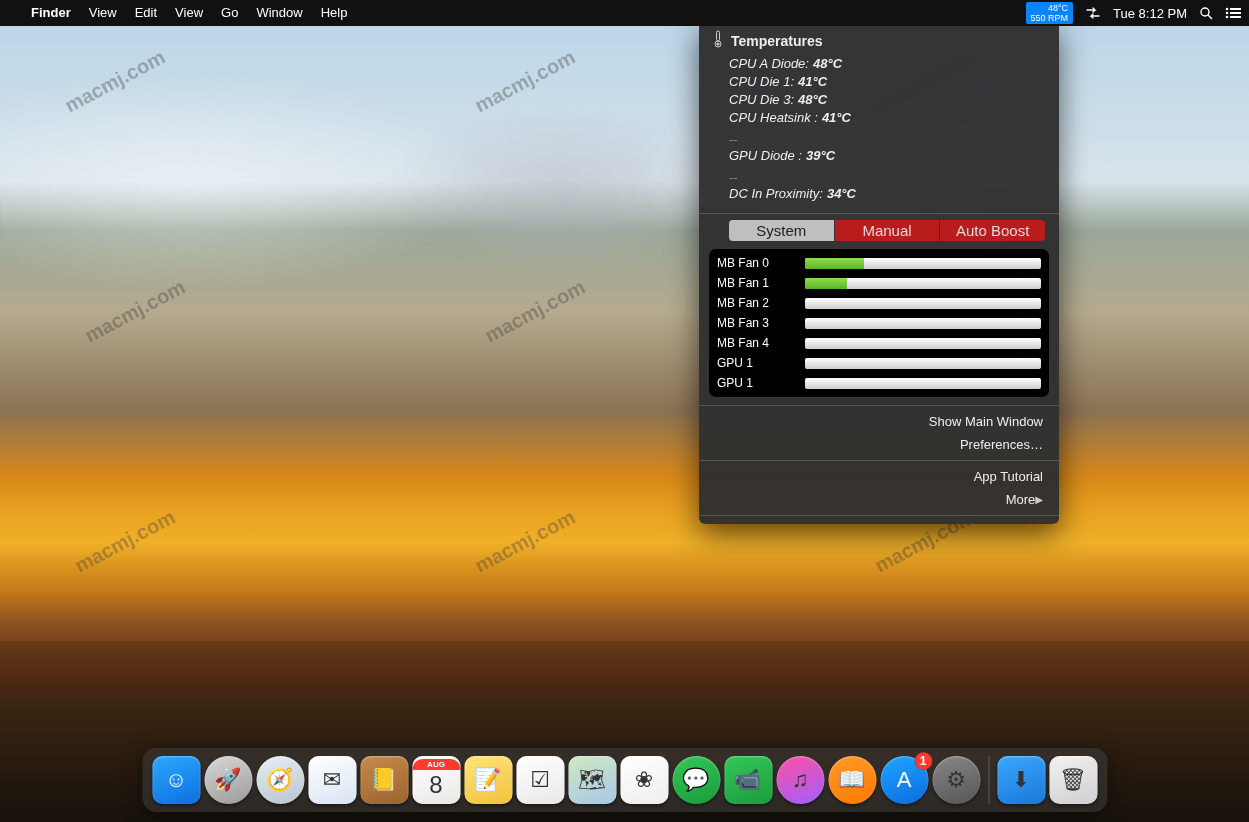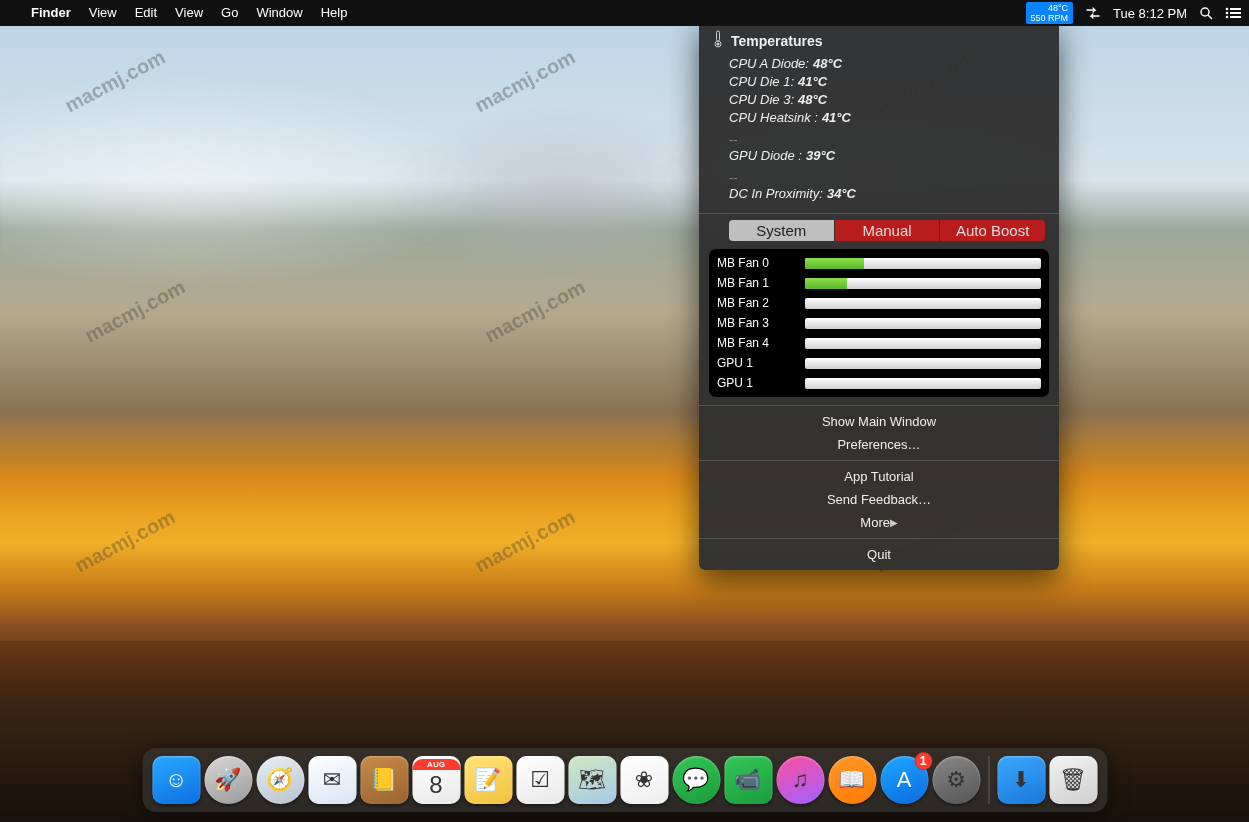--- a/index.html
+++ b/index.html
@@ -79,22 +79,22 @@
 .fan-bar {
   flex:1; height:11px; background:linear-gradient(#fff,#cfcfcf);
   border-radius:2px; position:relative; overflow:hidden;
 }
 .fan-fill {
   position:absolute; left:0; top:0; bottom:0;
   background:linear-gradient(#8de04a,#5bb52a);
 }
 .menu-sep { height:1px; background:#555; margin:4px 0; }
 .menu-item {
-  padding:4px 32px; display:flex; align-items:center;
-  justify-content:center; cursor:default;
+  padding:4px 16px; display:flex; align-items:center;
+  justify-content:flex-end; cursor:default;
 }
 .chevron-right { font-size:10px; color:#ccc; }
 
 .dock {
   position:absolute; left:50%; transform:translateX(-50%);
   bottom:10px; height:64px;
   background: rgba(60,60,60,.55);
   border-radius:14px; padding:4px 10px;
   display:flex; align-items:center; gap:4px;
   box-shadow: 0 4px 20px rgba(0,0,0,.5);
@@ -279,30 +279,24 @@
       <span>Show Main Window</span>
     </div>
   <div class="menu-item">
       <span>Preferences…</span>
     </div>
   <div class="menu-sep"></div>
   <div class="menu-item">
       <span>App Tutorial</span>
     </div>
   <div class="menu-item">
-      <span>Send Feedback…</span>
-    </div>
-  <div class="menu-item">
       <span>More</span>
       <span class="chevron-right">▶</span>
     </div>
   <div class="menu-sep"></div>
-  <div class="menu-item">
-      <span>Quit</span>
-    </div>
 </div>
 
 <div class="dock" id="dock">
     <div class="dock-icon" style="background: linear-gradient(160deg, rgb(42, 169, 255), rgb(14, 111, 224)); color: rgb(255, 255, 255);">☺</div>
     <div class="dock-icon round" style="background: linear-gradient(160deg, rgb(216, 216, 216), rgb(154, 154, 154)); color: rgb(51, 51, 51);">🚀</div>
     <div class="dock-icon round" style="background: linear-gradient(160deg, rgb(232, 238, 244), rgb(184, 196, 208)); color: rgb(51, 51, 51);">🧭</div>
     <div class="dock-icon" style="background: linear-gradient(160deg, rgb(255, 255, 255), rgb(216, 228, 244)); color: rgb(51, 51, 51);">✉</div>
     <div class="dock-icon" style="background: linear-gradient(160deg, rgb(199, 138, 74), rgb(154, 100, 48)); color: rgb(51, 51, 51);">📒</div>
     <div class="dock-icon" style="background: linear-gradient(160deg, rgb(255, 255, 255), rgb(232, 232, 232));">
       <div style="position:absolute;top:3px;left:0;right:0;background:#ff3b30;color:#fff;font-size:8px;font-weight:700;text-align:center;border-top-left-radius:10px;border-top-right-radius:10px;padding:1px 0">AUG</div>

